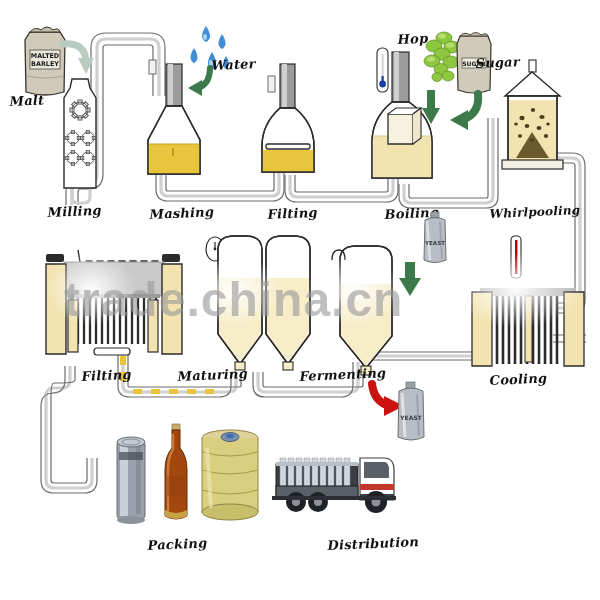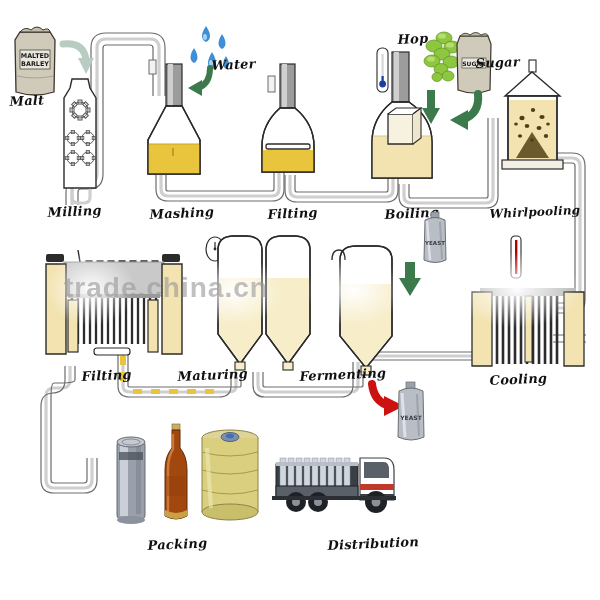--- a/index.html
+++ b/index.html
@@ -97,21 +97,21 @@
       </g>
     </g>
 
     <g>
       <path class="pipeIn" d="M70,366 L70,380 Q70,388 62,388 L54,388 Q46,388 46,396 L46,480 Q46,488 54,488 L84,488 Q92,488 92,480 L92,458"></path>
       <path class="pipe" d="M65,366 L65,380 Q65,393 52,393 L54,393 Q41,393 41,406 L41,480 Q41,493 54,493 L84,493 Q97,493 97,480 L97,458"></path>
       <path class="pipe" d="M75,366 L75,380 Q75,383 62,383 L54,383 Q51,383 51,396 L51,480 Q51,483 54,483 L84,483 Q87,483 87,480 L87,458"></path>
     </g>
   </svg>
 
-  <div class="node" style="left:9px;top:22px;text-align:right;">
+  <div class="node" style="left:19px;top:22px;text-align:right;">
     <svg width="52" height="78" viewBox="0 0 52 78">
       <path d="M11,10 L41,10 L46,18 L45,70 Q26,76 7,70 L6,18 Z" fill="#cfcab9" stroke="#3a362c" stroke-width="1.3"></path>
       <path d="M11,10 Q16,4 22,8 Q28,2 34,8 Q40,5 41,10 Z" fill="#c3bdab" stroke="#3a362c" stroke-width="1"></path>
       <rect x="11" y="28" width="30" height="19" fill="#e9e6dc" stroke="#3a362c" stroke-width=".7"></rect>
       <text x="26" y="36" font-family="DejaVu Sans" font-size="6.4" font-weight="bold" text-anchor="middle" fill="#1a1a1a">MALTED</text>
       <text x="26" y="44" font-family="DejaVu Sans" font-size="6.4" font-weight="bold" text-anchor="middle" fill="#1a1a1a">BARLEY</text>
       <path d="M8,54 Q26,58 44,54" fill="none" stroke="#8d8778" stroke-width=".6"></path>
     </svg>
   </div>
   <div class="lbl" style="left:10px;top:94px;">Malt</div>
@@ -490,15 +490,15 @@
         <circle cx="104" cy="62" r="4.5" fill="#8a9199"></circle>
       <rect x="0" y="56" width="124" height="4" fill="#2b2f34"></rect>
     </svg>
   </div>
   <div class="lbl" style="left:328px;top:538px;">Distribution</div>
 
   <div class="wmblob" style="left:46px;top:252px;width:90px;height:74px;"></div>
   <div class="wmblob" style="left:186px;top:256px;width:96px;height:70px;"></div>
   <div class="wmblob" style="left:306px;top:254px;width:96px;height:72px;"></div>
   <div class="wmblob" style="left:452px;top:252px;width:130px;height:76px;"></div>
-  <div class="wm" style="left:64px;top:272px;font-size:28px;letter-spacing:1px;">trade.china.cn</div>
+  <div class="wm" style="left:64px;top:272px;font-size:48px;letter-spacing:1px;">trade.china.cn</div>
 
 </div>
 
 </body></html>

